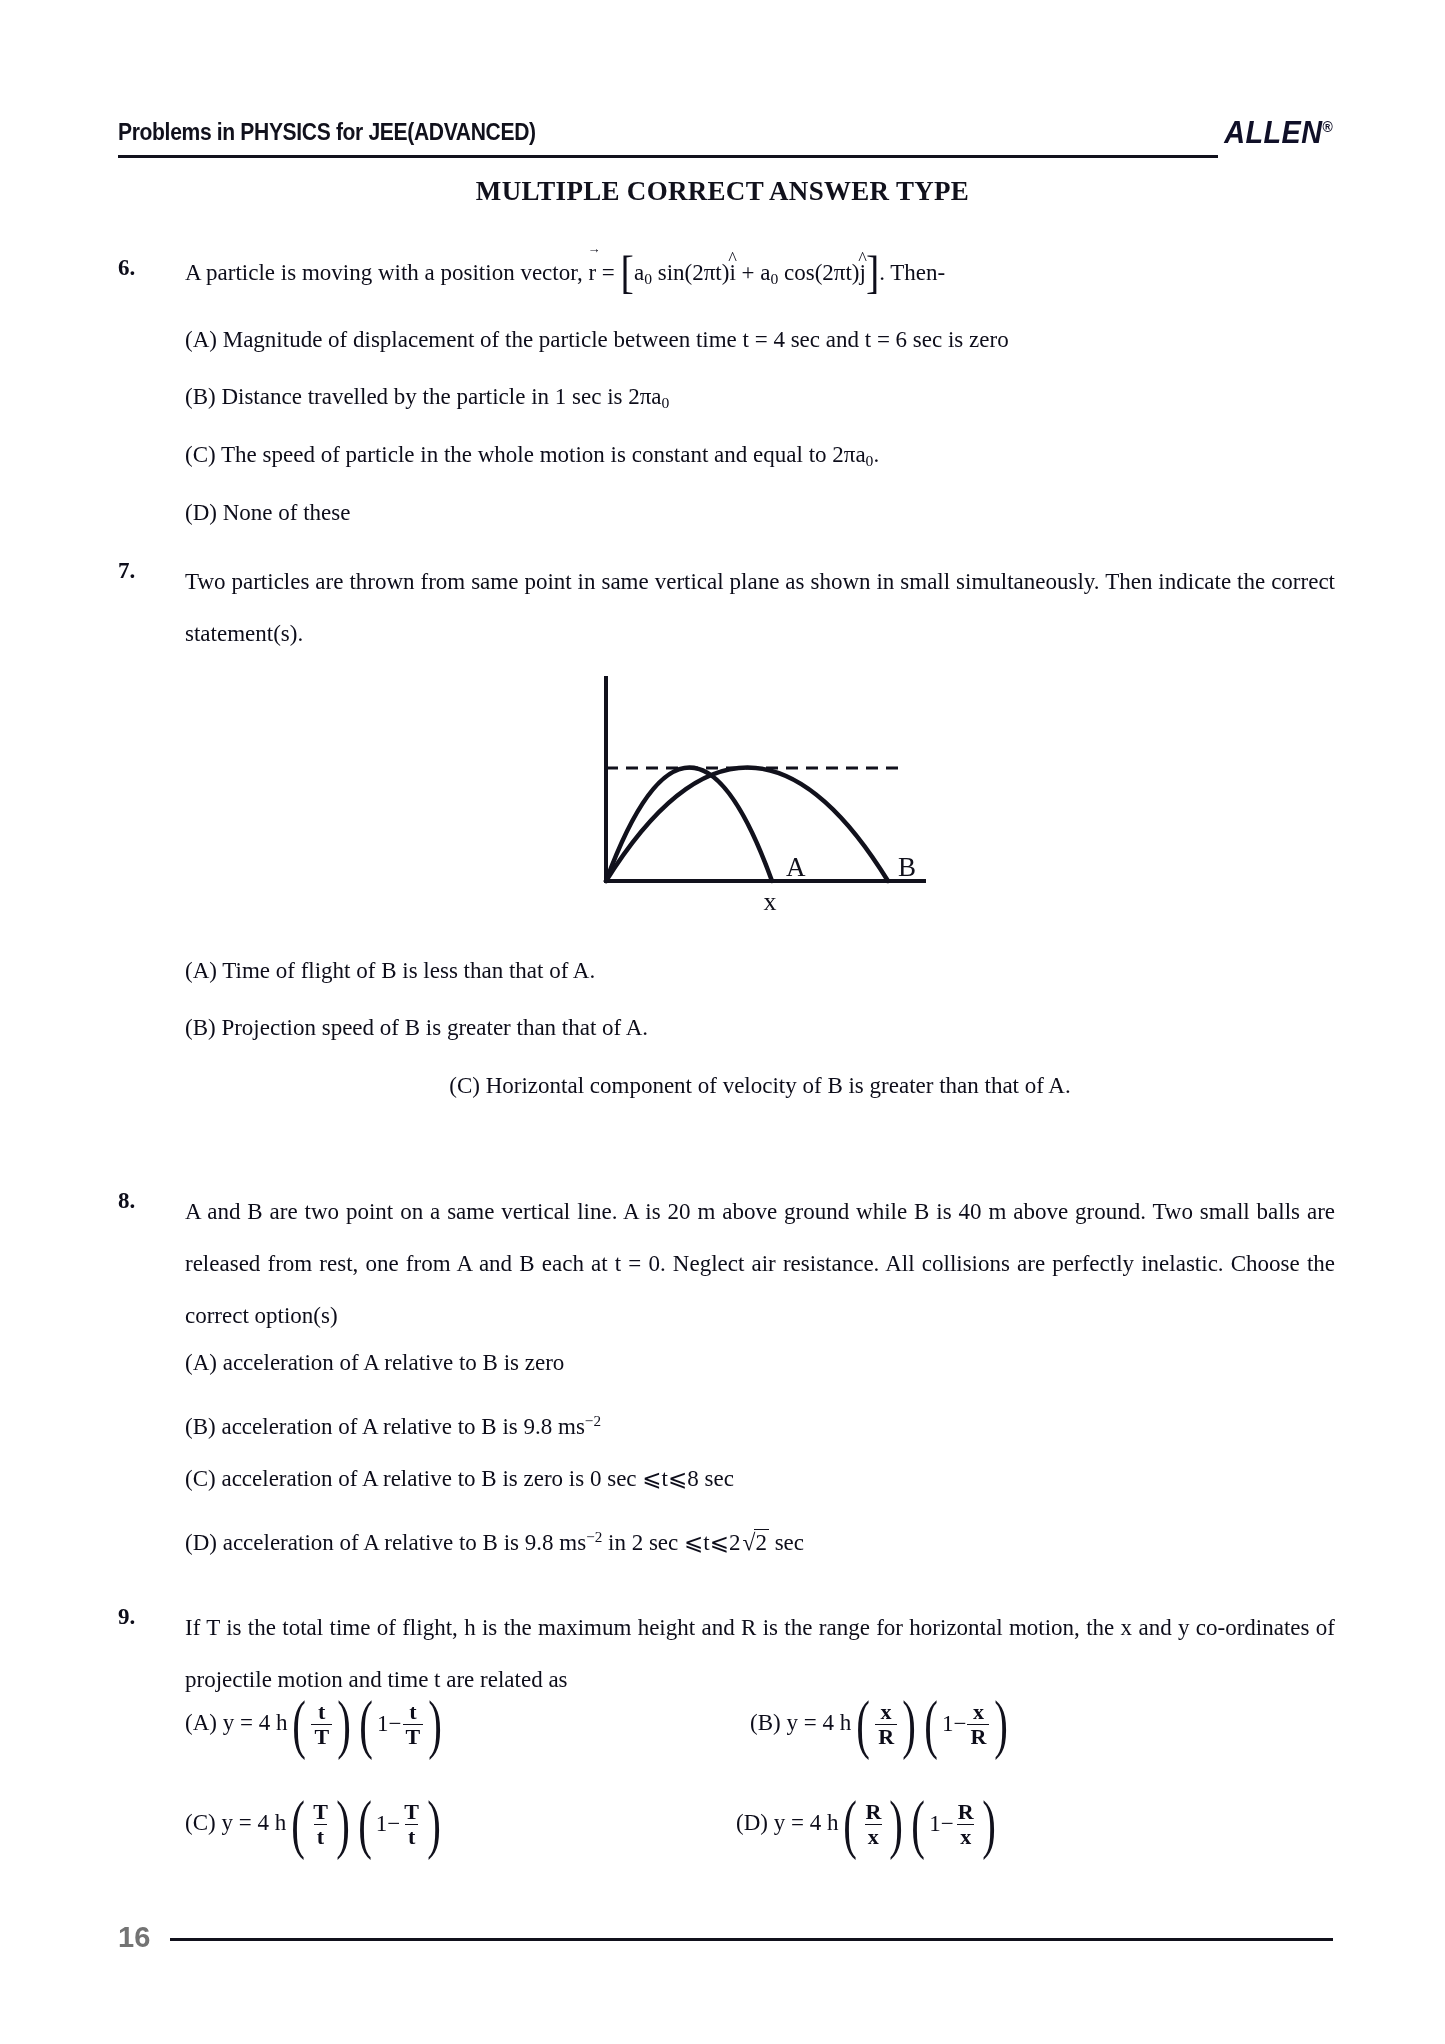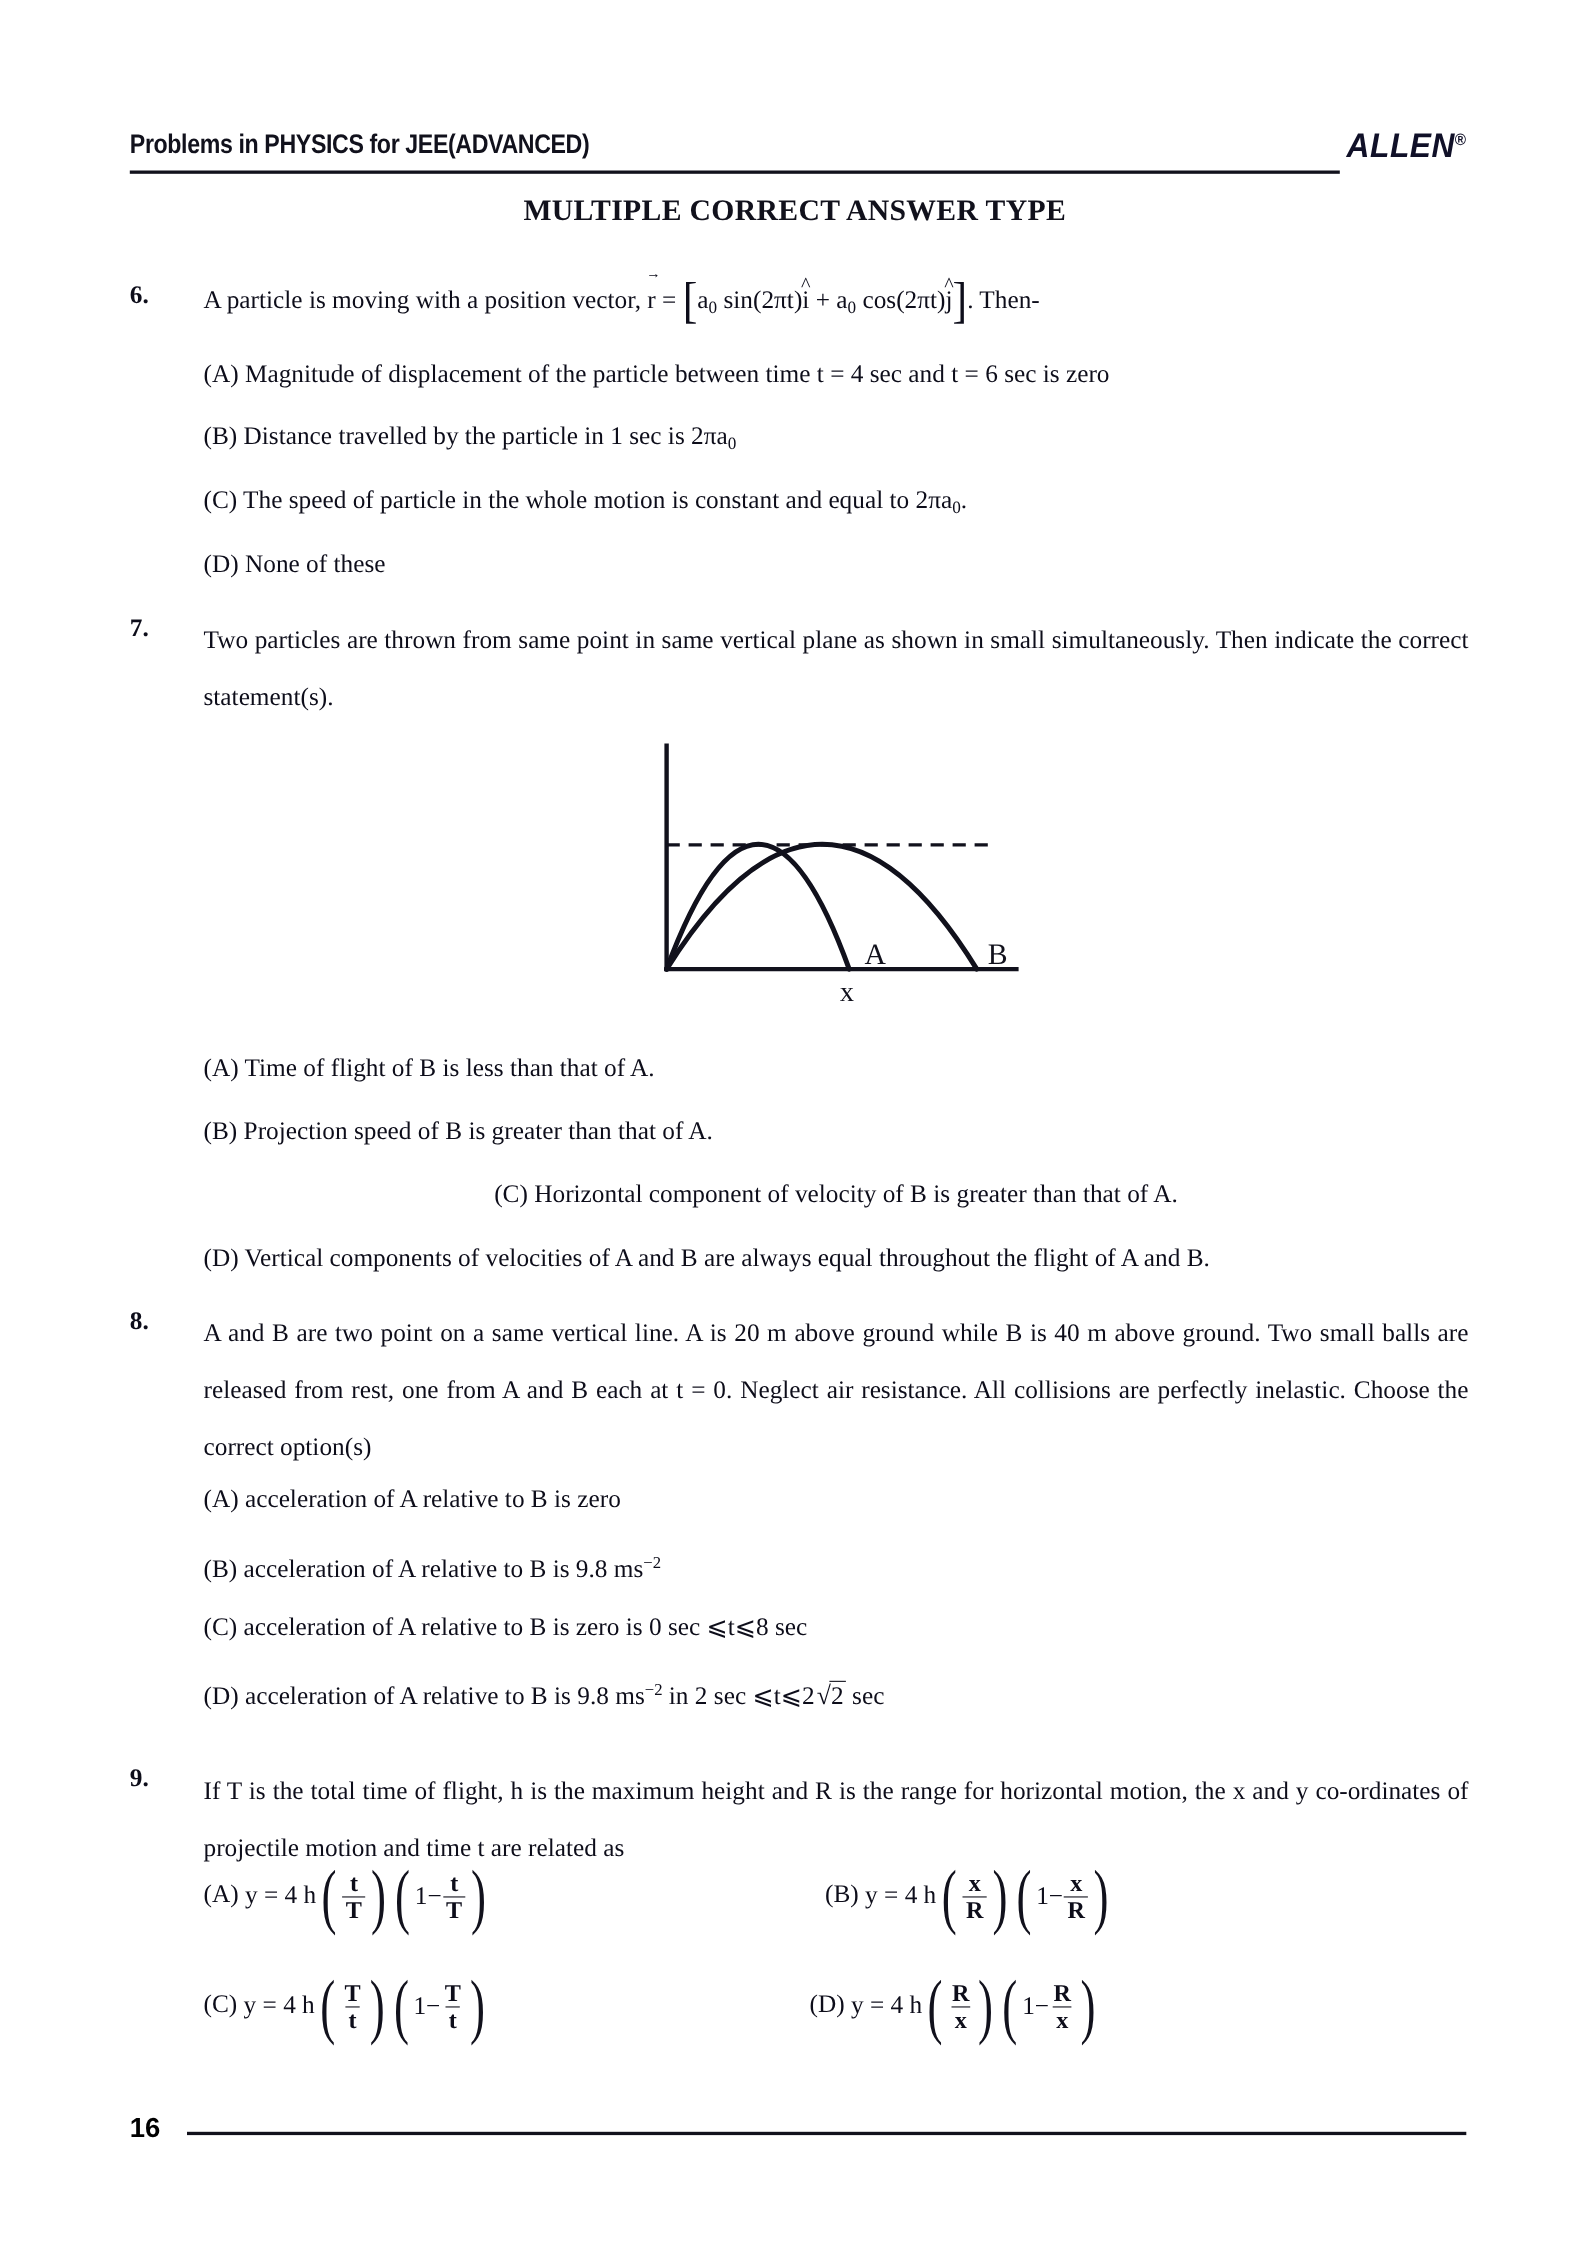--- a/index.html
+++ b/index.html
@@ -178,22 +178,22 @@
     position:absolute;
     left:170px; top:1938px;
     width:1163px; height:3.2px;
     background:#11111c;
   }
   .pagenum {
     position:absolute;
     left:118px; top:1921px;
     font-family:"Liberation Sans", sans-serif;
     font-weight:bold;
-    font-size:25px;
-    color:#000000;
+    font-size:29px;
+    color:#737373;
   }
 </style>
 </head>
 <body>
 
 <div class="page">
 
   <div class="header">
     <div class="header-title">Problems in PHYSICS for JEE(ADVANCED)</div>
     <div class="header-rule"></div>
@@ -252,24 +252,20 @@
     <span>Time of flight of B is less than that of A.</span>
   </div>
   <div class="opt" style="top:1013px;">
     <span>(B)</span>
     <span>Projection speed of B is greater than that of A.</span>
   </div>
   <div class="opt" style="top:1071px;text-align:center;">
     <span>(C)</span>
     <span>Horizontal component of velocity of B is greater than that of A.</span>
   </div>
-  <div class="opt" style="top:1129px;">
-    <span>(D)</span>
-    <span>Vertical components of velocities of A and B are always equal throughout the flight of A and B.</span>
-  </div>
 
   <div class="qnum" style="top:1188px;">8.</div>
   <div class="qbody just" style="top:1186px;">A and B are two point on a same vertical line. A is 20 m above ground while B is 40 m above ground. Two small balls are released from rest, one from A and B each at t = 0. Neglect air resistance. All collisions are perfectly inelastic. Choose the correct option(s)</div>
 
   <div class="opt" style="top:1348px;">
     <span>(A)</span>
     <span>acceleration of A relative to B is zero</span>
   </div>
   <div class="opt" style="top:1406px;">
     <span>(B)</span>

